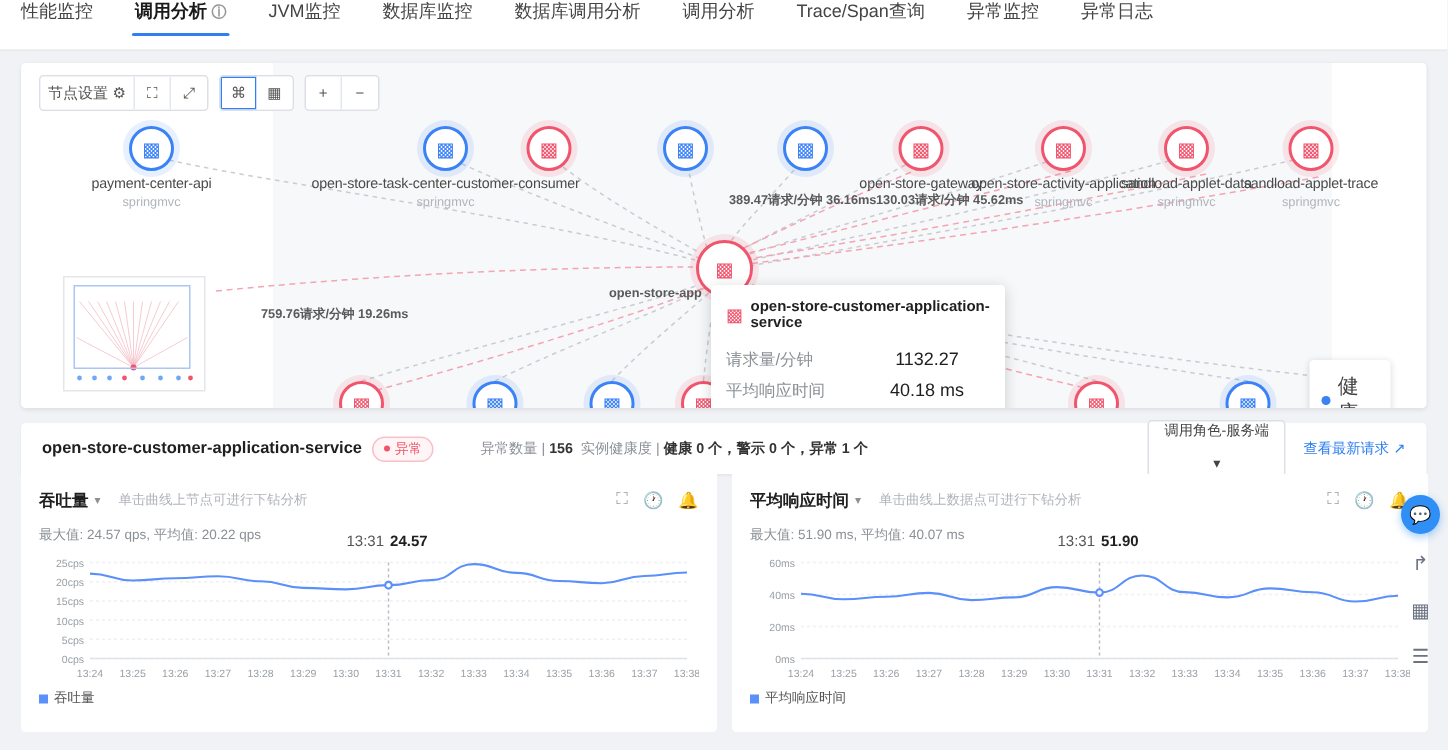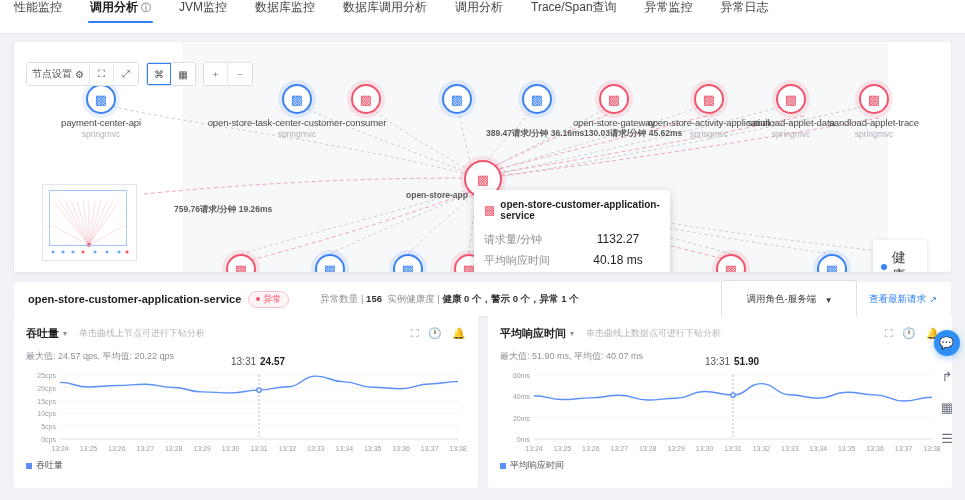--- a/index.html
+++ b/index.html
@@ -34,21 +34,21 @@
     overflow:hidden;
   }
   .topo-inner { position:absolute; inset:0; }
   .topo-bg-grey {
     position:absolute; left:168px; top:0; width:706px; height:230px;
     background:#f7f8fa;
   }
 
   
   .topo-toolbar {
-    position:absolute; left:12px; top:20px; display:flex; align-items:flex-start; z-index:40;font-family:Liberation Serif, serif;
+    position:absolute; left:12px; top:8px; display:flex; align-items:flex-start; z-index:40;
   }
   .tb-group { display:flex; border:1px solid #dcdfe6; border-radius:3px; background:#fff; overflow:hidden; }
   .tb-btn {
     height:22px; min-width:24px; padding:0 5px; display:flex; align-items:center; justify-content:center;
     border-right:1px solid #e4e7ed; background:#fff; cursor:pointer; font-size:10px; color:#555; gap:3px;
   }
   .tb-btn:last-child { border-right:none; }
   .tb-btn.sel { border:1px solid #2f7ff0; background:#fff; }
   .tb-sep { width:7px; }
 
@@ -116,22 +116,22 @@
   .sum-name { font-size:11px; font-weight:bold; color:#1f1f1f; }
   .badge {
     margin-left:7px; border:1px solid #f7bfc7; color:#f0556d; background:#fff5f6;
     border-radius:10px; font-size:9px; padding:1px 7px; display:inline-flex; align-items:center; gap:3px;
   }
   .badge .d { width:4px; height:4px; border-radius:50%; background:#f0556d; }
   .sum-stats { margin-left:31px; font-size:9.5px; color:#8b9096; }
   .sum-stats b { color:#333; font-weight:bold; }
   .sum-right { margin-left:auto; display:flex; align-items:center; gap:12px; }
   .select-box {
-    border:1px solid #dcdfe6; border-radius:3px; height:38px; padding:0 25px;
-    display:flex; align-items:center; gap:10px; font-size:9.5px; color:#444; background:#fff;
+    border:1px solid #dcdfe6; border-radius:3px; height:38px; padding:0 10px;
+    display:flex; align-items:center; gap:10px; font-size:9.5px; color:#444; background:#fff;flex-direction:column;
   }
   .link-blue { font-size:9.5px; color:#2f7ff0; display:flex; align-items:center; gap:3px; }
 
   
   .panels { position:absolute; left:14px; top:316px; width:937px; height:172px; display:flex; gap:10px; }
   .panel { flex:1; background:#fff; border-radius:0 0 3px 3px; position:relative; padding:10px 12px; }
   .p-head { display:flex; align-items:center; }
   .p-title { font-size:11px; font-weight:bold; color:#1f1f1f; }
   .p-caret { font-size:8px; color:#8b9096; margin-left:4px; }
   .p-hint { font-size:9px; color:#b0b4bb; margin-left:12px; }

